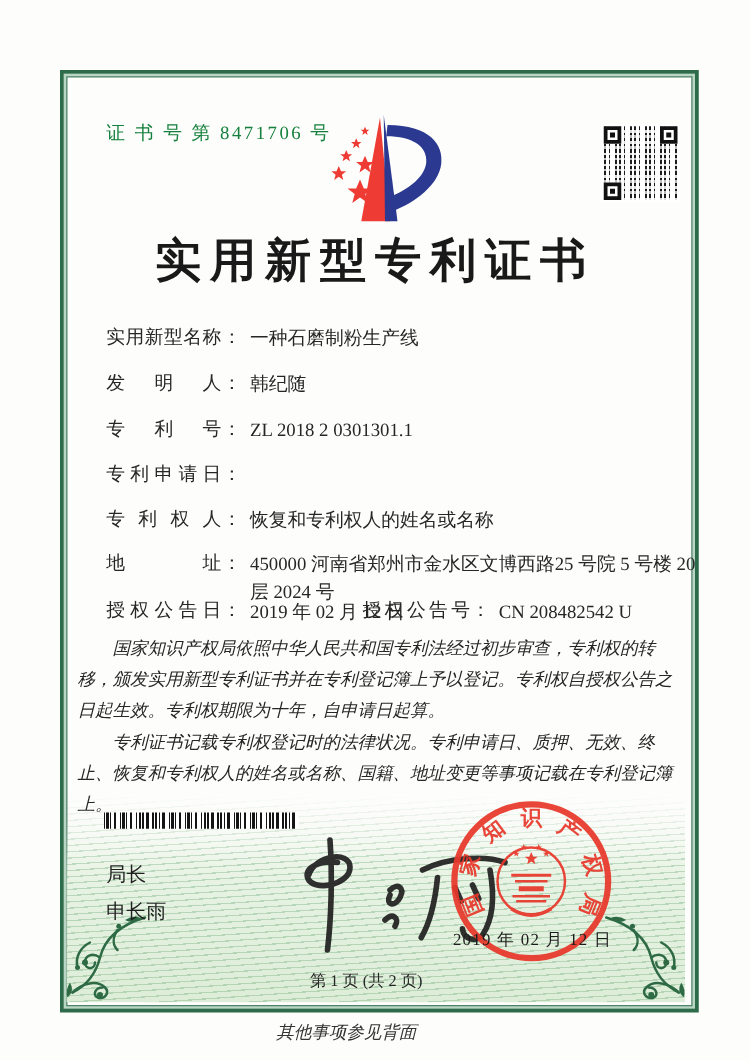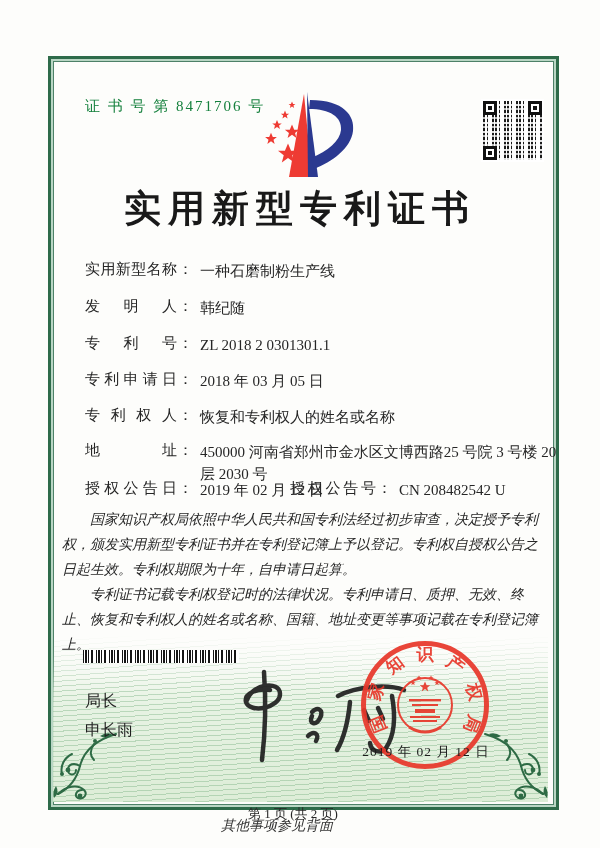--- a/index.html
+++ b/index.html
@@ -44,21 +44,21 @@
   .officer{position:absolute;left:85px;top:686px;font-size:16px;line-height:29px;color:#1f1f1f;
            font-family:"Liberation Sans","DejaVu Sans",sans-serif;}
   .signature{position:absolute;left:192px;top:660px;}
   .seal{position:absolute;left:361px;top:641px;width:128px;height:128px;opacity:0.93;}
   .seal .ring{position:absolute;inset:0;border:5px solid #e8382b;border-radius:50%;}
   .seal .char{position:absolute;left:55px;top:55px;width:18px;height:18px;text-align:center;
               font-size:17px;font-weight:bold;color:#e8382b;line-height:18px;}
   .seal .emblem{position:absolute;left:34px;top:28px;}
   .seal-date{position:absolute;left:358px;top:743px;width:136px;text-align:center;
              font-size:13.5px;color:#1d1d1d;letter-spacing:1px;white-space:nowrap;}
-  .pageno{position:absolute;left:48px;top:805px;width:490px;text-align:center;font-size:13px;color:#262626;}
+  .pageno{position:absolute;left:48px;top:776px;width:490px;text-align:center;font-size:13px;color:#262626;}
   .backnote{position:absolute;left:0;top:817px;width:554px;text-align:center;font-size:14px;
             font-style:italic;color:#333;}
   .orn{position:absolute;}
   .orn-l{left:50px;top:728px;} .orn-r{left:477px;top:728px;transform:scaleX(-1);}
 </style>
 </head>
 <body>
 
 <div class="page">
 
@@ -139,45 +139,44 @@
     <span class="val">韩纪随</span>
   </div>
   <div class="row r3">
     <span class="lbl">专利号</span>
       <span class="colon">：</span>
     <span class="val">ZL 2018 2 0301301.1</span>
   </div>
   <div class="row r4">
     <span class="lbl">专利申请日</span>
       <span class="colon">：</span>
-    <span class="val">2018 年 03 月 05 日</span>
   </div>
   <div class="row r5">
     <span class="lbl">专利权人</span>
       <span class="colon">：</span>
     <span class="val">恢复和专利权人的姓名或名称</span>
   </div>
   <div class="row r6">
     <span class="lbl">地址</span>
       <span class="colon">：</span>
-    <span class="val">450000 河南省郑州市金水区文博西路25 号院 3 号楼 20 层 2030 号</span>
+    <span class="val">450000 河南省郑州市金水区文博西路25 号院 5 号楼 20 层 2024 号</span>
   </div>
   <div class="row rgrant1">
     <span class="lbl">授权公告日</span>
       <span class="colon">：</span>
     <span class="val">2019 年 02 月 12 日</span>
   </div>
   <div class="row rgrant2">
     <span class="lbl">授权公告号</span>
       <span class="colon">：</span>
     <span class="val">CN 208482542 U</span>
   </div>
 
   <div class="body-text">
-    <p>国家知识产权局依照中华人民共和国专利法经过初步审查，决定授予专利权，颁发实用新型专利证书并在专利登记簿上予以登记。专利权自授权公告之日起生效。专利权期限为十年，自申请日起算。</p>
+    <p>国家知识产权局依照中华人民共和国专利法经过初步审查，专利权的转移，颁发实用新型专利证书并在专利登记簿上予以登记。专利权自授权公告之日起生效。专利权期限为十年，自申请日起算。</p>
     <p>专利证书记载专利权登记时的法律状况。专利申请日、质押、无效、终止、恢复和专利权人的姓名或名称、国籍、地址变更等事项记载在专利登记簿上。</p>
   </div>
 
   <div class="barcode"></div>
 
   <div class="officer">
     <div>局长</div>
     <div>申长雨</div>
   </div>
 

